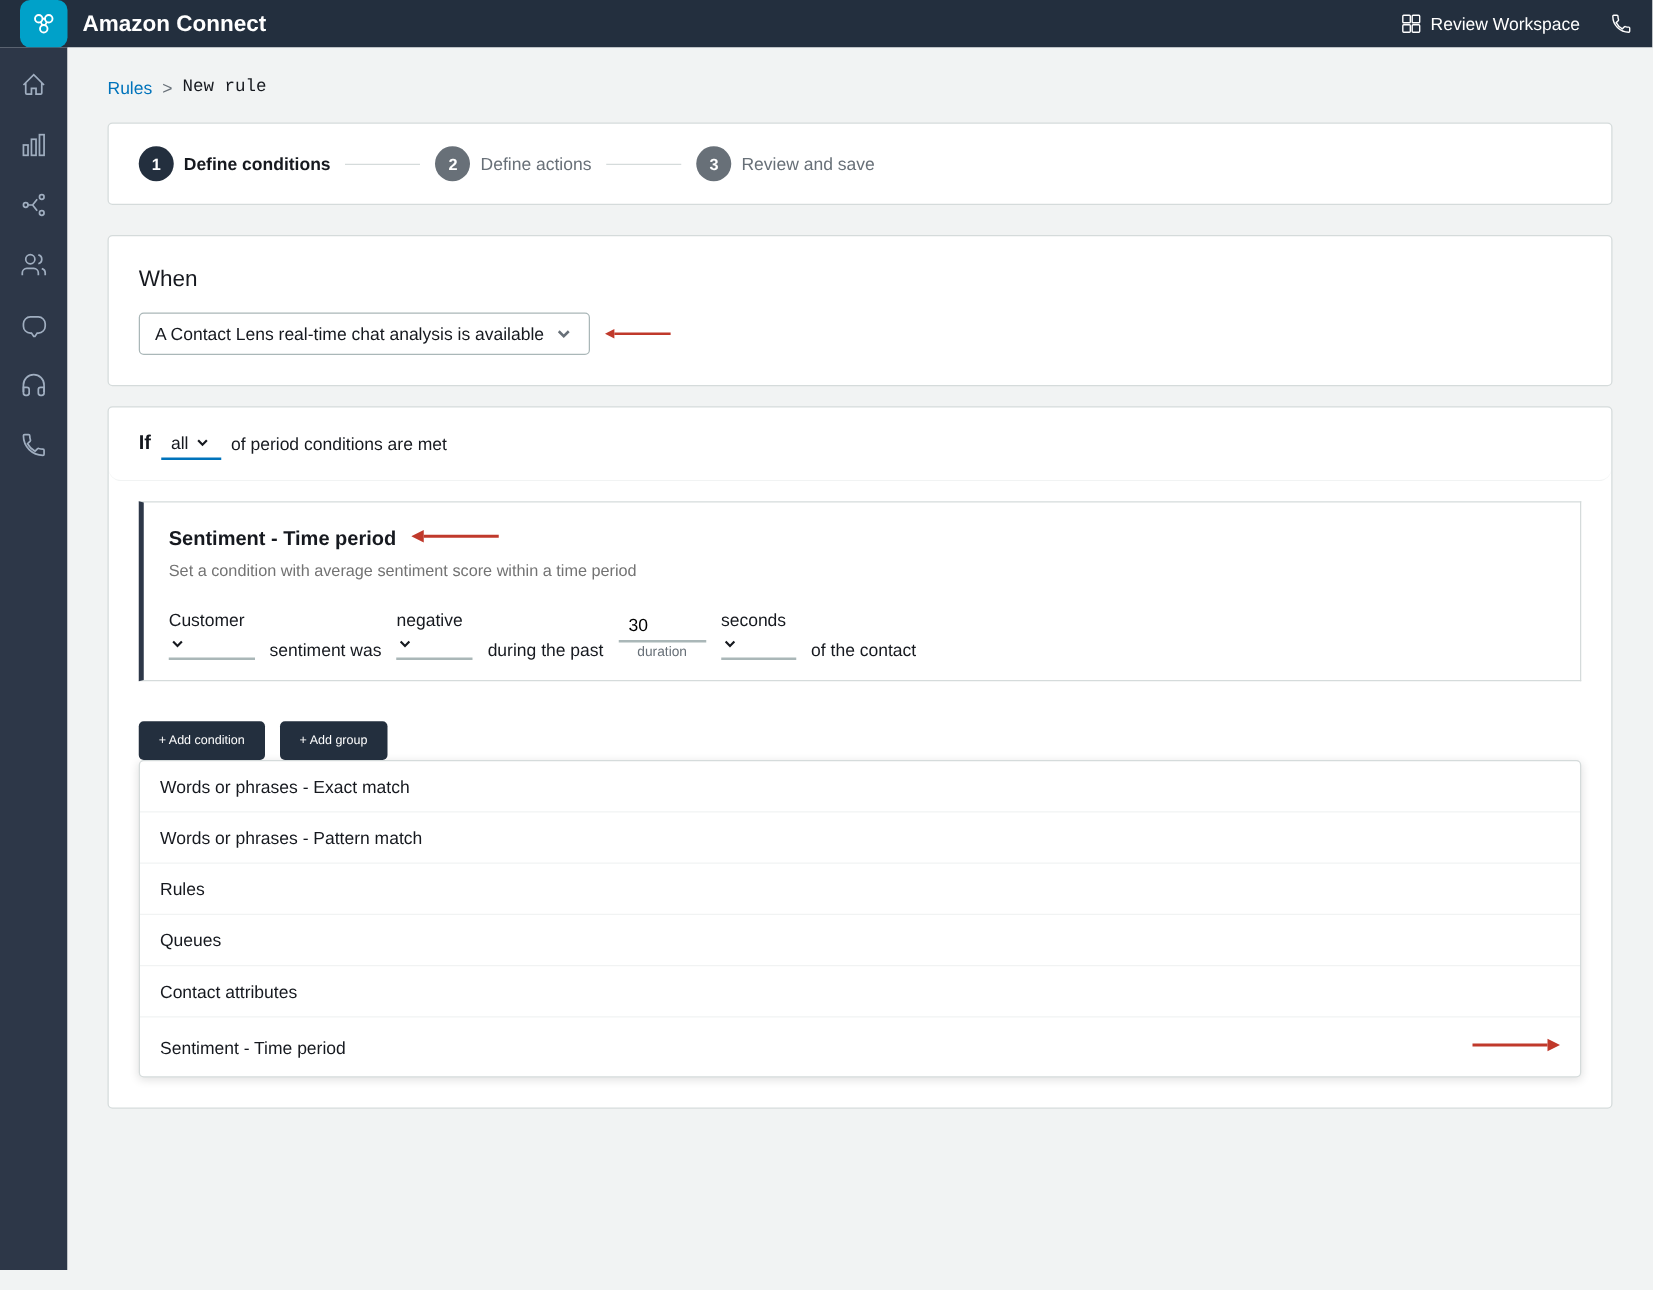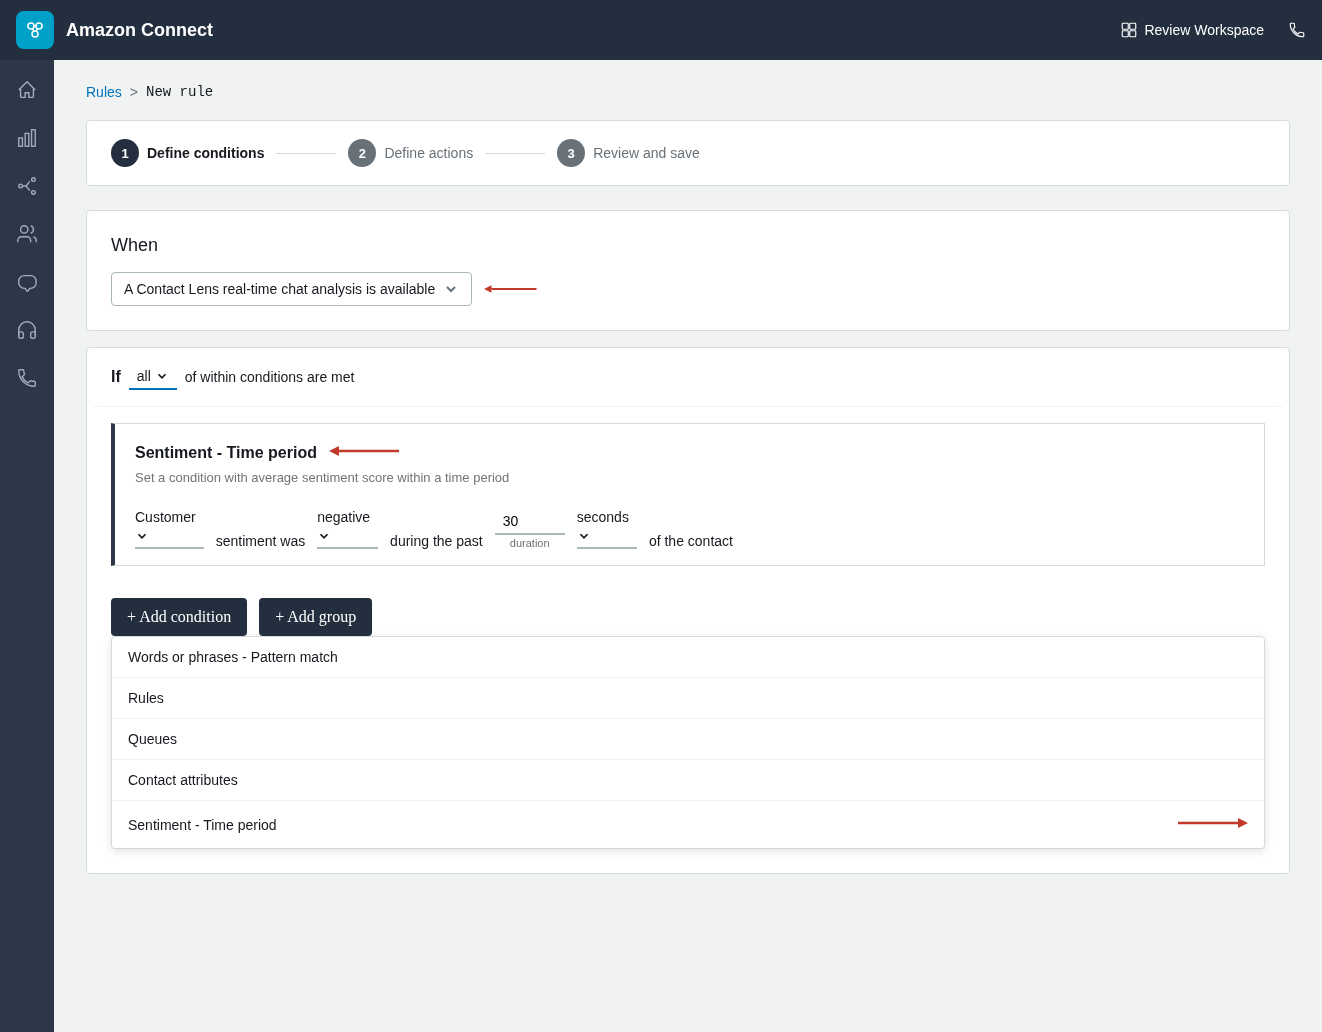--- a/index.html
+++ b/index.html
@@ -1,21 +1,21 @@
 <!DOCTYPE html>
 <html><head>
   <meta charset="utf-8">
   <style>
     * { box-sizing: border-box; margin: 0; padding: 0; }
     body { font-family: 'Amazon Ember', Arial, sans-serif; font-size: 14px; background: #f1f3f3; color: #16191f; }
 
     
     .top-nav {
       background: #232f3e;
-      height: 60px;
+      height: 38px;
       display: flex;
       align-items: center;
       padding: 0 16px;
       justify-content: space-between;
     }
     .top-nav-left { display: flex; align-items: center; gap: 12px; }
     .logo-icon {
       width: 38px; height: 38px;
       background: #00a1c9;
       border-radius: 8px;
@@ -187,25 +187,24 @@
     }
 
     
     .btn-dark {
       background: #232f3e;
       color: white;
       border: none;
       padding: 10px 16px;
       border-radius: 4px;
       cursor: pointer;
-      font-size: 16px;
+      font-size: 10px;
       display: flex;
       align-items: center;
       gap: 6px;
-      font-family: Liberation Serif, serif;
     }
 
     
     .action-buttons { display: flex; gap: 12px; margin-bottom: 0; padding: 16px 0 0 0; }
 
     
     .dropdown-menu {
       background: white;
       border: 1px solid #d5dbdb;
       border-radius: 4px;
@@ -356,21 +355,21 @@
       <div style="background:white;border:1px solid #d5dbdb;border-radius:4px;margin-bottom:0;">
 
         <div class="if-row" style="padding:16px 24px;border-bottom:1px solid #f1f3f3;">
           <span class="if-label">If</span>
           <div class="inline-select">
             <span>all</span>
             <svg width="14" height="14" viewBox="0 0 16 16" fill="none" stroke="#16191f" stroke-width="2">
               <polyline points="4,6 8,10 12,6"></polyline>
             </svg>
           </div>
-          <span class="if-text">of within conditions are met</span>
+          <span class="if-text">of period conditions are met</span>
         </div>
 
         <div style="padding:16px 24px 24px 24px;">
           <div class="condition-block">
             <div class="condition-name">
               <span>Sentiment - Time period</span>
 
               <div>
                 <svg width="80" height="22" viewBox="0 0 80 22" fill="none">
                   <line x1="70" y1="11" x2="10" y2="11" stroke="#c0392b" stroke-width="2.5"></line>
@@ -427,20 +426,21 @@
               </div>
             </div>
           </div>
 
           <div class="action-buttons">
             <button class="btn-dark">+ Add condition</button>
             <button class="btn-dark">+ Add group</button>
           </div>
 
           <div class="dropdown-menu" style="margin-top:0;">
+            <div class="dropdown-menu-item">Words or phrases - Exact match</div>
             <div class="dropdown-menu-item">Words or phrases - Pattern match</div>
             <div class="dropdown-menu-item">Rules</div>
             <div class="dropdown-menu-item">Queues</div>
             <div class="dropdown-menu-item">Contact attributes</div>
             <div class="dropdown-menu-item has-arrow">
               <span>Sentiment - Time period</span>
 
               <div>
                 <svg width="80" height="20" viewBox="0 0 80 20" fill="none">
                   <line x1="10" y1="10" x2="70" y2="10" stroke="#c0392b" stroke-width="2.5"></line>

